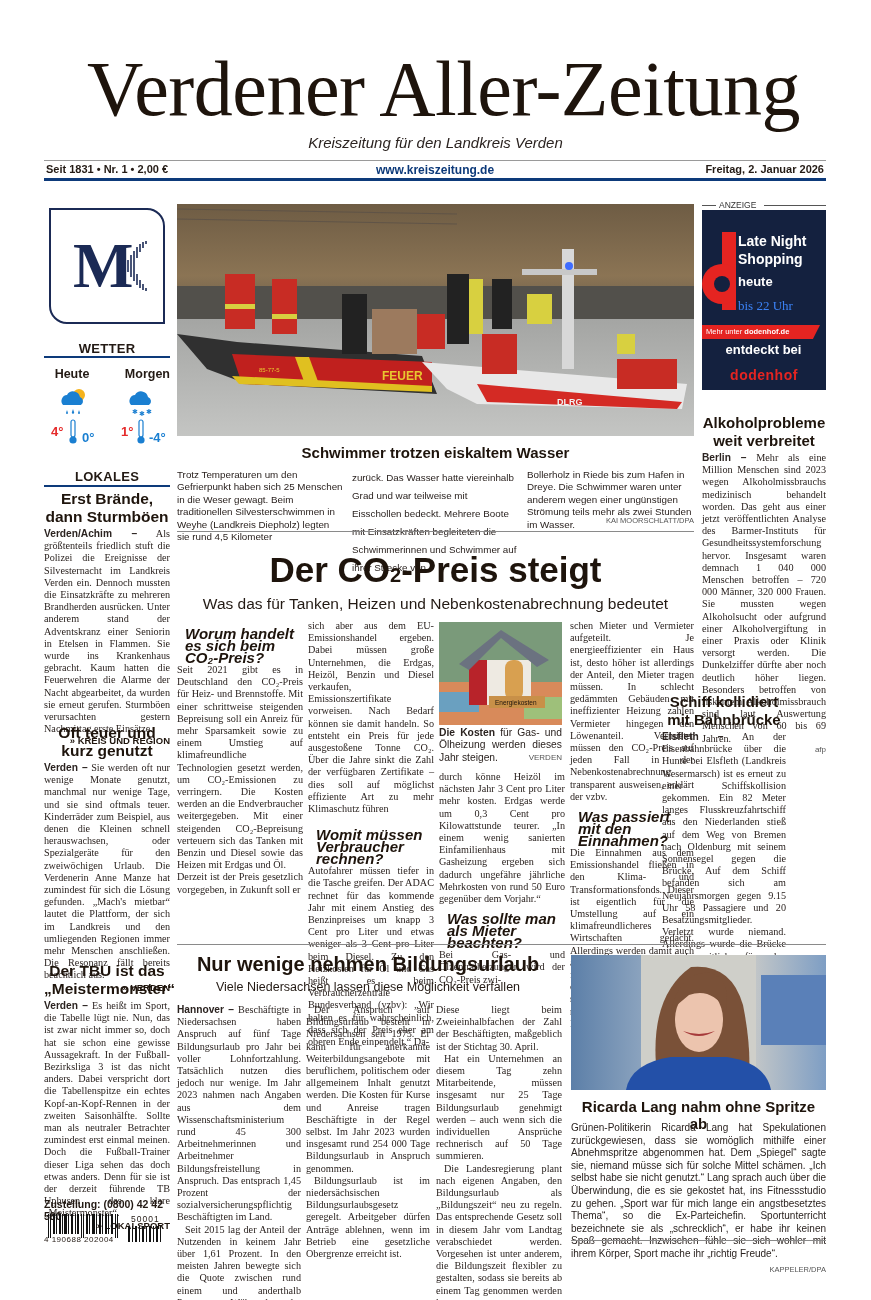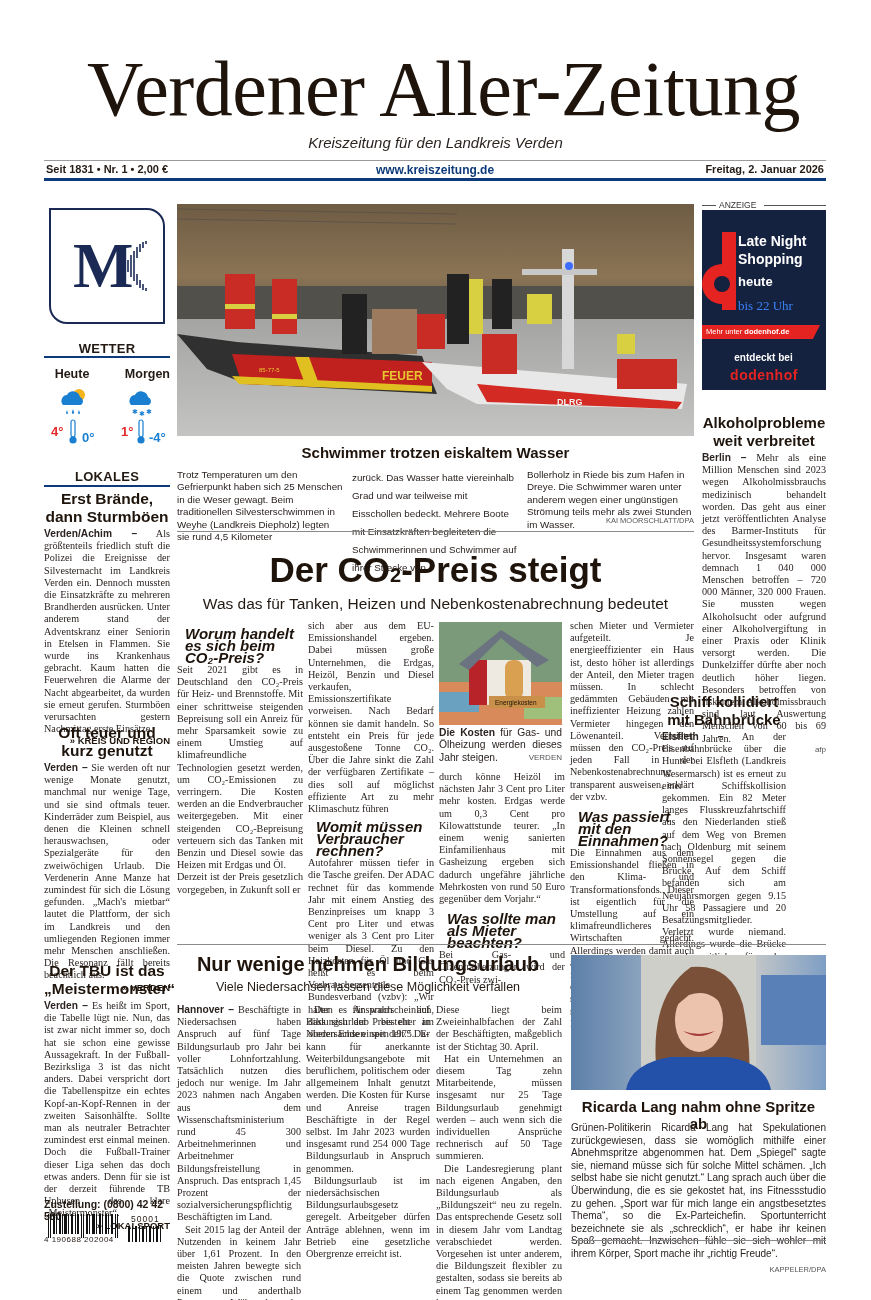--- a/index.html
+++ b/index.html
@@ -253,21 +253,21 @@
   <svg class="abs" style="left:0; top:22px; width:34px; height:78px;" viewBox="0 0 34 78">
     <rect x="20" y="0" width="14" height="78" fill="#e52421"></rect>
     <circle cx="20" cy="52" r="20" fill="#e52421"></circle>
     <circle cx="20" cy="52" r="8" fill="#14213f"></circle>
   </svg>
   <div class="abs sans" style="left:36px; top:22px; font-size:14px; font-weight:bold; color:#fff; line-height:18px;">Late Night</div>
   <div class="abs sans" style="left:36px; top:40px; font-size:14px; font-weight:bold; color:#fff; line-height:18px;">Shopping</div>
   <div class="abs sans" style="left:36px; top:64px; font-size:13px; font-weight:bold; color:#fff;">heute</div>
   <div class="abs sans" style="left:36px; top:88px; font-size:13px; color:#3b82f6;font-family:Liberation Serif, serif;">bis 22 Uhr</div>
   <div class="abs sans" style="left:0; top:115px; width:118px; height:14px; background:#e52421; clip-path:polygon(0 0,100% 0,94% 100%,0 100%); font-size:7.5px; color:#fff; padding:2px 0 0 4px; white-space:nowrap;"><span>Mehr unter </span><b>dodenhof.de</b></div>
-  <div class="abs sans" style="left:0; top:142px; width:123px; text-align:center; font-size:10px; font-weight:bold; color:#fff;">entdeckt bei</div>
+  <div class="abs sans" style="left:0; top:132px; width:123px; text-align:center; font-size:13px; font-weight:bold; color:#fff;">entdeckt bei</div>
   <div class="abs sans" style="left:0; top:157px; width:124px; text-align:center; font-size:14px; font-weight:bold; color:#e52421; letter-spacing:0.5px;">dodenhof</div>
 </div>
 
 <div class="abs" style="left:702px; top:414px; width:124px;">
   <div class="headline" style="font-size:15px; line-height:18px;">Alkoholprobleme weit verbreitet</div>
   <div class="body" style="margin-top:2px;"><b class="dl">Berlin –</b> <span>Mehr als eine Million Menschen sind 2023 wegen Alkoholmissbrauchs medizinisch behandelt worden. Das geht aus einer jetzt veröffentlichten Analyse des Barmer-Instituts für Gesundheitssystemforschung hervor. Insgesamt waren demnach 1 040 000 Menschen betroffen – 720 000 Männer, 320 000 Frauen. Sie mussten wegen Alkoholsucht oder aufgrund einer Alkoholvergiftung in einer Praxis oder Klinik versorgt werden. Die Dunkelziffer dürfte aber noch deutlich höher liegen. Besonders betroffen von riskantem Alkoholmissbrauch sind laut Auswertung Menschen von 60 bis 69 Jahren.</span></div>
   <div class="credit" style="font-size:8px;">afp</div>
 </div>
 
 <div class="abs" style="left:662px; top:693px; width:124px;">
@@ -280,21 +280,21 @@
 <div class="abs sans" style="left:177px; top:595px; width:517px; text-align:center; font-size:15.5px; color:#231a14;">Was das für Tanken, Heizen und Nebenkostenabrechnung bedeutet</div>
 
 <div class="abs" style="left:177px; top:620px; width:126px;">
   <div class="subhead" style="margin-top:8px;">Worum handelt es sich beim CO₂-Preis?</div>
   <div class="body">Seit 2021 gibt es in Deutschland den CO₂-Preis für Heiz- und Brennstoffe. Mit einer schrittweise steigenden Bepreisung soll ein Anreiz für mehr Sparsamkeit sowie zu einem Umstieg auf klimafreundliche Technologien gesetzt werden, um CO₂-Emissionen zu verringern. Die Kosten werden an die Endverbraucher weitergegeben. Mit einer steigenden CO₂-Bepreisung verteuern sich das Tanken mit Benzin und Diesel sowie das Heizen mit Erdgas und Öl.</div>
   <div class="body">Derzeit ist der Preis gesetzlich vorgegeben, in Zukunft soll er</div>
 </div>
 
 <div class="abs" style="left:308px; top:620px; width:126px;">
   <div class="body">sich aber aus dem EU-Emissionshandel ergeben. Dabei müssen große Unternehmen, die Erdgas, Heizöl, Benzin und Diesel verkaufen, Emissionszertifikate vorweisen. Nach Bedarf können sie damit handeln. So entsteht ein Preis für jede ausgestoßene Tonne CO₂. Über die Jahre sinkt die Zahl der verfügbaren Zertifikate – dies soll auf möglichst effiziente Art zu mehr Klimaschutz führen</div>
-  <div class="subhead" style="margin-top:6px;">Womit müssen Verbraucher rechnen?</div>
+  <div class="subhead" style="margin-top:14px;">Womit müssen Verbraucher rechnen?</div>
   <div class="body">Autofahrer müssen tiefer in die Tasche greifen. Der ADAC rechnet für das kommende Jahr mit einem Anstieg des Benzinpreises um knapp 3 Cent pro Liter und etwas weniger als 3 Cent pro Liter beim Diesel. Zu den Heizkosten für Öl und Gas heißt es beim Verbraucherzentrale Bundesverband (vzbv): „Wir halten es für wahrscheinlich, dass sich der Preis eher am oberen Ende einpendelt.“ Da-</div>
 </div>
 
 <div class="abs photo" style="left:439px; top:622px; width:123px; height:103px; background:#c9a36a;">
   <svg width="123" height="103" viewBox="0 0 123 103">
     <rect x="0" y="60" width="123" height="43" fill="#d88a5a"></rect>
     <rect x="0" y="0" width="123" height="60" fill="#7a9a7a"></rect>
     <rect x="0" y="70" width="40" height="20" fill="#6aa0c0"></rect>
     <rect x="85" y="75" width="38" height="22" fill="#9ec07a"></rect>
     <rect x="30" y="38" width="62" height="45" fill="#eeeae2"></rect>

